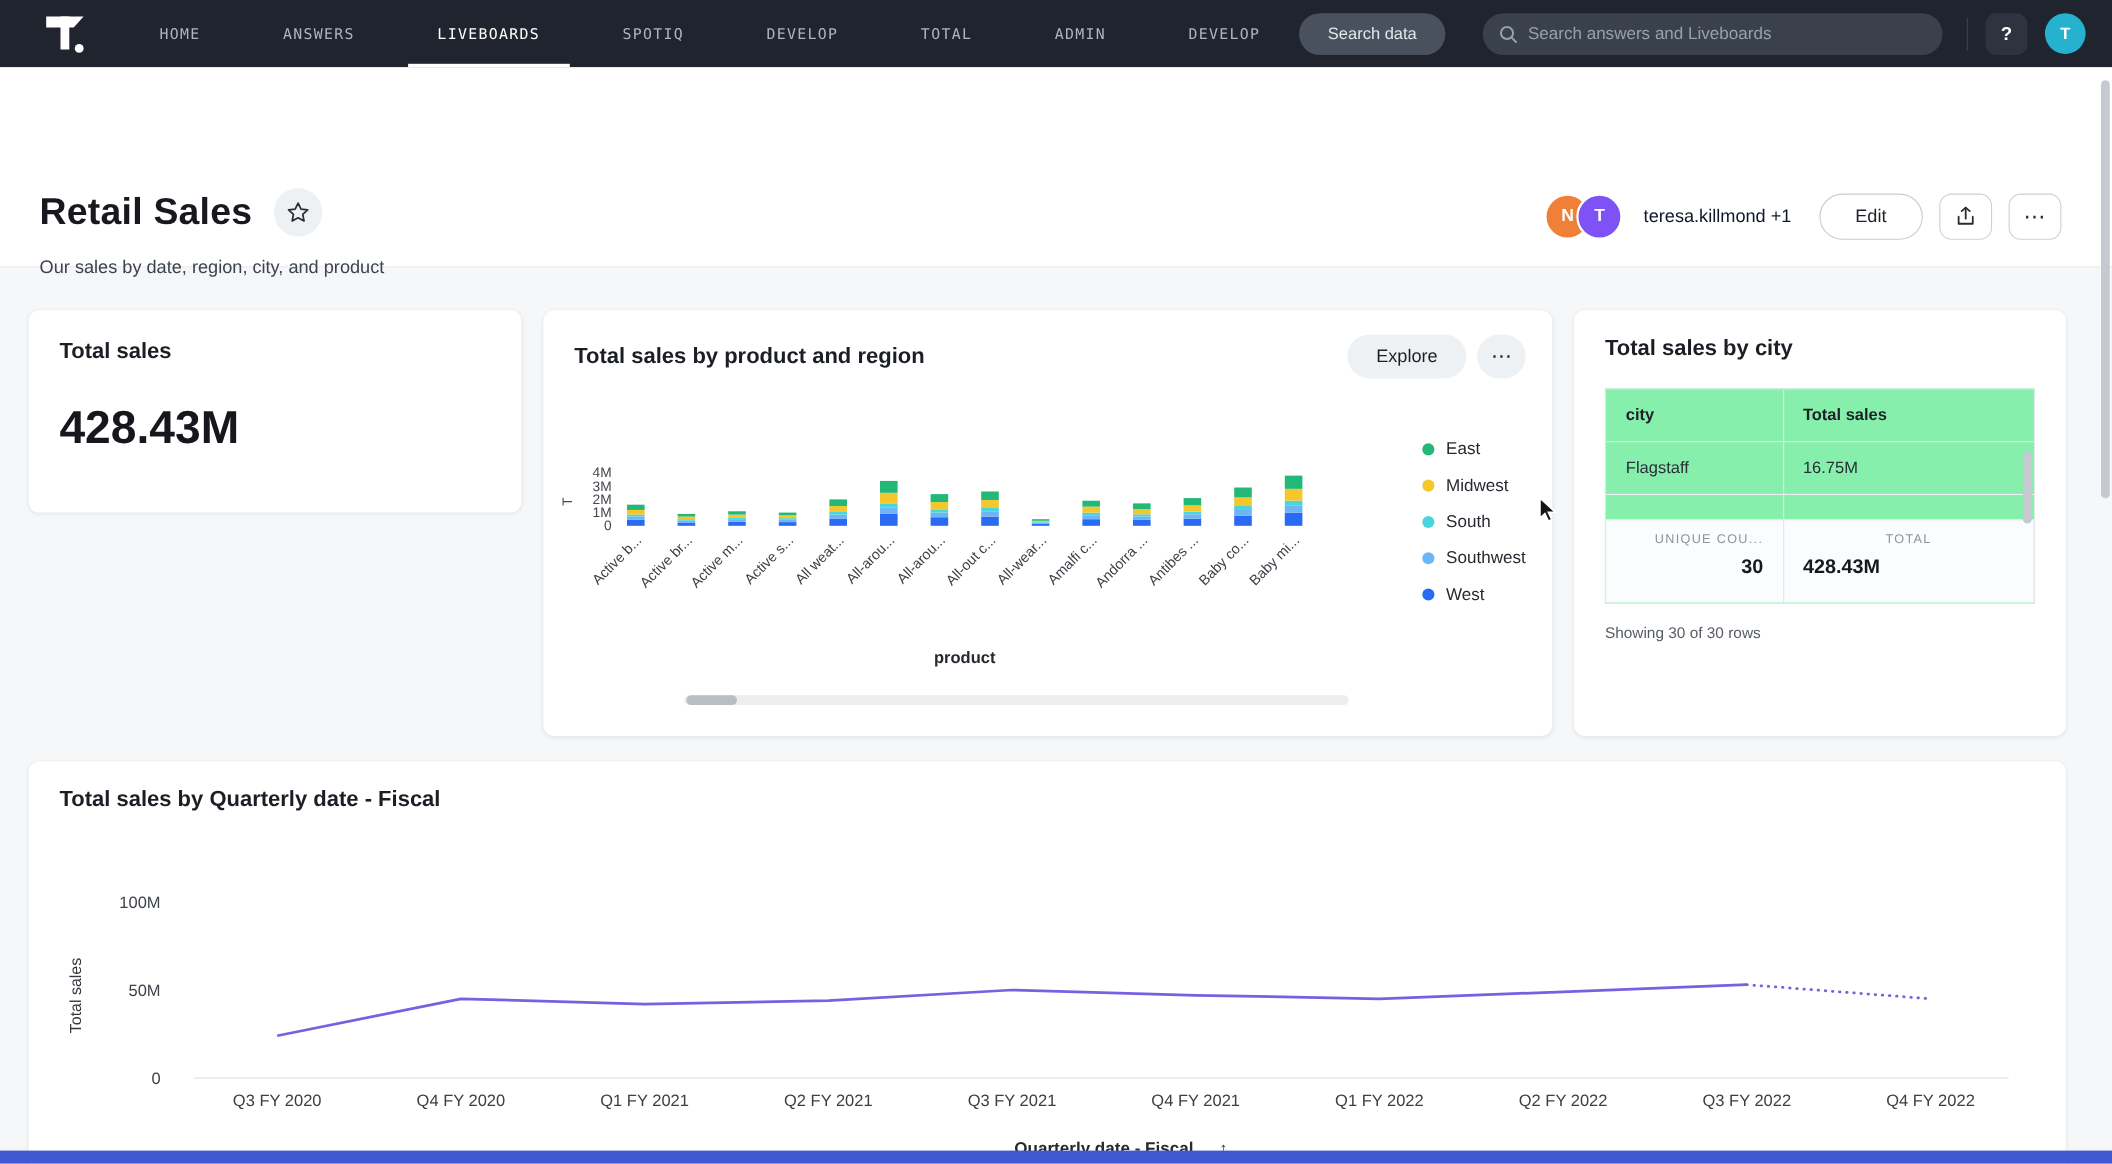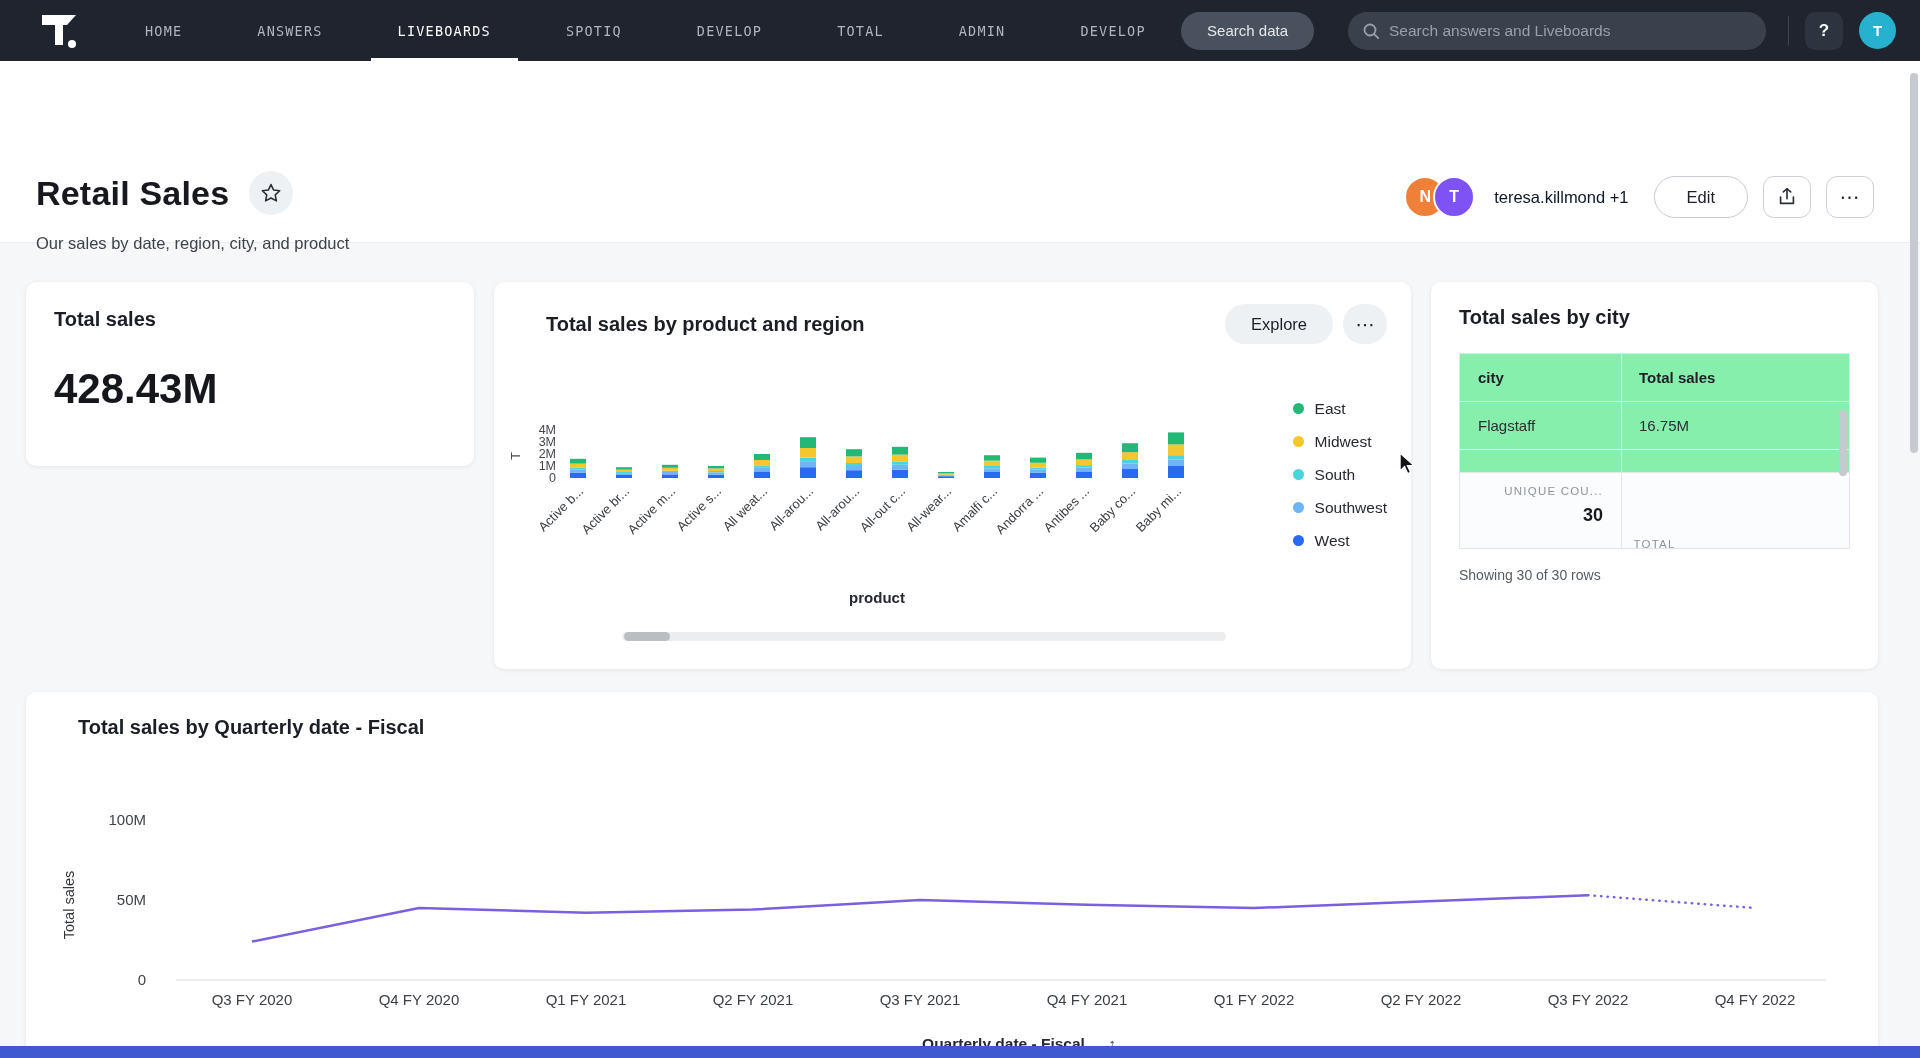--- a/index.html
+++ b/index.html
@@ -47,21 +47,21 @@
   .collab-label { font-size:16.5px; color:#0f172a; margin-left:4px; }
   .edit-btn { height:42px; padding:0 32px; border-radius:21px; border:1px solid #c8cdd4;
     background:#fff; font-size:16.5px; color:#1d2026; font-family:"Liberation Sans",sans-serif;
     cursor:pointer; margin-left:10px; }
   .icon-btn { width:48px; height:42px; border-radius:11px; border:1px solid #ccd1d8;
     background:#fff; display:flex; align-items:center; justify-content:center; cursor:pointer;
     font-size:20px; color:#2a2e34; letter-spacing:1px; }
 
   
   .card { position:absolute; background:#fff; border-radius:10px;
-    box-shadow:0 1px 4px rgba(23,25,30,.08);padding-left:24px; }
+    box-shadow:0 1px 4px rgba(23,25,30,.08); }
   .card-title { font-size:20px; font-weight:700; color:#1b1e24; }
 
   #card-total { left:26px; top:282px; width:448px; height:184px; padding:26px 28px; }
   .kpi-value { margin-top:34px; font-size:42px; font-weight:700; color:#15171c; }
 
   #card-product { left:494px; top:282px; width:917px; height:387px; }
   .card-head { display:flex; align-items:center; justify-content:space-between; padding:22px 24px 0 28px; }
   .head-actions { display:flex; align-items:center; gap:10px; }
   .explore-btn { height:40px; padding:0 26px; border-radius:20px; border:none; background:#eef1f4;
     font-size:16.5px; color:#1c1f25; font-family:"Liberation Sans",sans-serif; cursor:pointer; }
@@ -82,21 +82,21 @@
     overflow:hidden; background:#86efac; }
   .city-col-divider { position:absolute; top:0; bottom:0; left:161px; width:1px; background:#e3e6ea; }
   .ct-row { display:flex; }
   .ct-header { height:48px; border-bottom:1px solid #e3e6ea; align-items:center; }
   .ct-header .ct-cell { font-size:15px; font-weight:700; color:#1d2026; }
   .ct-body-row { height:48px; border-bottom:1px solid #eef0f3; align-items:center; cursor:pointer; }
   .ct-cell { padding:0 18px; font-size:15px; color:#2a2e35; }
   .ct-cell.c1 { width:161px; flex:0 0 auto; }
   .ct-cell.c2 { flex:1; }
   .ct-summary { position:absolute; left:0; right:0; bottom:0; height:76px;
-    border-top:1px solid #e3e6ea; background:#fbfcfd; display:flex;flex-direction:column; }
+    border-top:1px solid #e3e6ea; background:#fbfcfd; display:flex; }
   .sum-col { padding:12px 18px 0 18px; }
   .sum-col.c1 { width:161px; flex:0 0 auto; text-align:right; }
   .sum-col.c2 { flex:1; }
   .sum-label { font-size:11.5px; letter-spacing:1.2px; color:#8d939b; white-space:nowrap;
     overflow:hidden; }
   .sum-value { margin-top:8px; font-size:18px; font-weight:700; color:#17191e; }
   .vscroll-thumb { position:absolute; right:2px; top:56px; width:8px; height:66px;
     border-radius:4px; background:#c6cacf; cursor:pointer; }
   .table-footer { margin-top:18px; font-size:14px; color:#565c65; }
 

